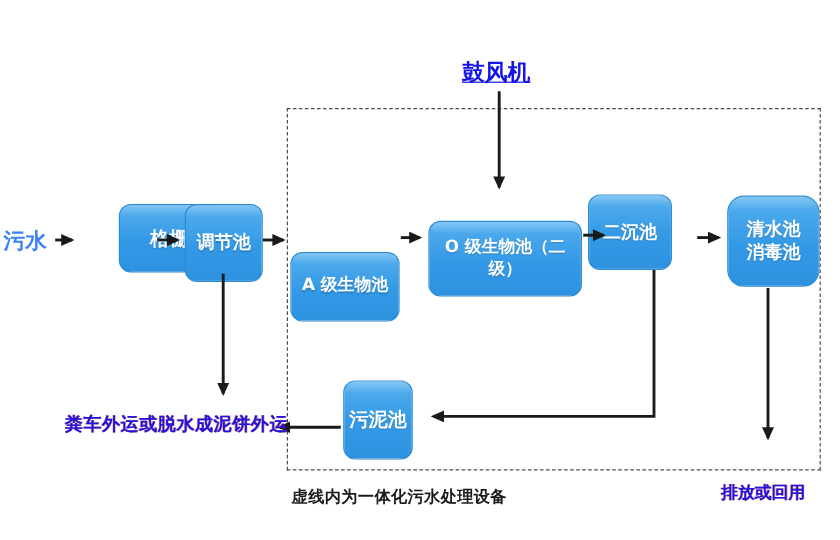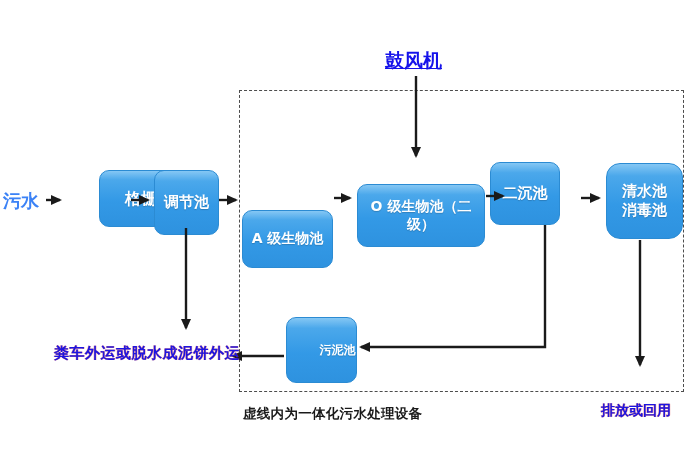--- a/index.html
+++ b/index.html
@@ -79,21 +79,21 @@
 
   <div class="node" style="left:490px;top:162px;width:70px;height:63px;font-size:15px;">
     <span>二沉池</span>
   </div>
 
   <div class="node" style="left:606px;top:163px;width:77px;height:76px;font-size:15px;border-radius:14px;">
     <span>清水池</span>
     <span>消毒池</span>
   </div>
 
-  <div class="node" style="left:286px;top:317px;width:71px;height:66px;font-size:12px;padding-left:32px;">
+  <div class="node" style="left:286px;top:317px;width:58px;height:66px;font-size:16px;">
     <span>污泥池</span>
   </div>
 
   <div class="lbl lbl-black" style="left:3px;top:189px;font-size:18px;">污水</div>
 
   <div class="lbl lbl-blue" style="left:385px;top:48px;font-size:19px;text-decoration:underline;text-shadow:none;color:#1512ea;">鼓风机</div>
 
   <div class="lbl lbl-blue" style="left:54px;top:344px;font-size:15px;letter-spacing:0.5px;">粪车外运或脱水成泥饼外运</div>
 
   <div class="lbl lbl-blue" style="left:601px;top:402px;font-size:14px;">排放或回用</div>

